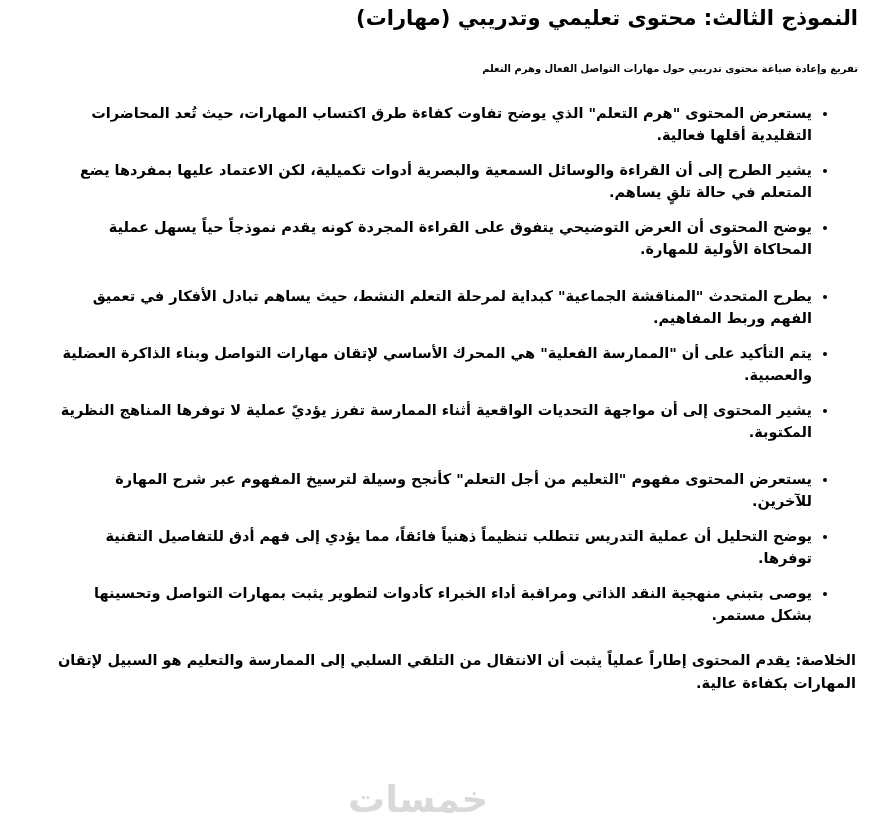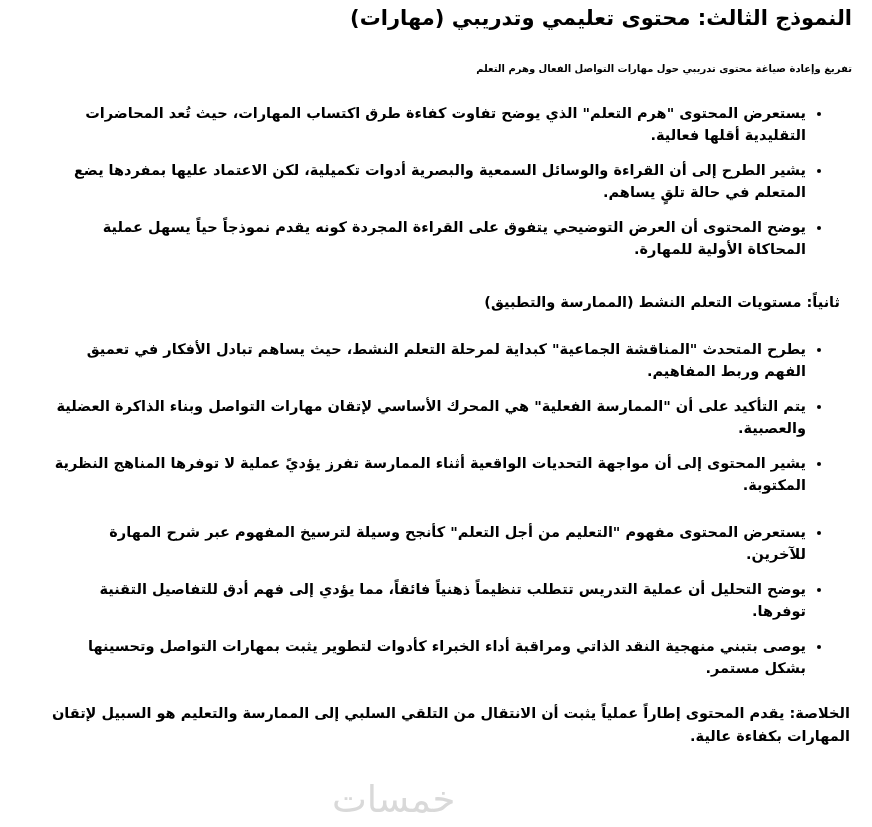--- a/index.html
+++ b/index.html
@@ -12,21 +12,21 @@
     width: 872px;
     height: 827px;
     overflow: hidden;
     background: #ffffff;
     direction: rtl;
     text-align: right;
     font-family: "DejaVu Sans", sans-serif;
     font-weight: bold;
     color: #000000;
     box-sizing: border-box;
-    padding: 5px 20px 0 14px;
+    padding: 5px 14px 0 14px;
     margin-left: 21px;
   }
   .doc-title {
     font-size: 21px;
     line-height: 1.3;
     margin: 0;
     font-weight: bold;
   }
   .subtitle {
     font-size: 10px;
@@ -54,26 +54,26 @@
     margin-bottom: 0;
   }
   .summary {
     font-size: 14.5px;
     line-height: 1.55;
     margin: 23px 2px 0 0;
     padding-left: 6px;
   }
   .watermark {
     position: absolute;
-    left: 332px;
+    left: 348px;
     top: 780px;
     font-size: 37px;
     line-height: 1.1;
     color: #d9d9d9;
-    font-weight: normal;
+    font-weight: bold;
     letter-spacing: 1px;
     direction: rtl;
     user-select: none;
   }
 </style>
 </head>
 <body>
 
 <div class="page">
 
@@ -83,21 +83,20 @@
 
   <section>
     <ul class="bullets">
       <li>يستعرض المحتوى "هرم التعلم" الذي يوضح تفاوت كفاءة طرق اكتساب المهارات، حيث تُعد المحاضرات التقليدية أقلها فعالية.</li>
       <li>يشير الطرح إلى أن القراءة والوسائل السمعية والبصرية أدوات تكميلية، لكن الاعتماد عليها بمفردها يضع المتعلم في حالة تلقٍ يساهم.</li>
       <li>يوضح المحتوى أن العرض التوضيحي يتفوق على القراءة المجردة كونه يقدم نموذجاً حياً يسهل عملية المحاكاة الأولية للمهارة.</li>
     </ul>
   </section>
 
   <section>
-    <h2 class="section-heading">ثانياً: مستويات التعلم النشط (الممارسة والتطبيق)</h2>
     <ul class="bullets">
       <li>يطرح المتحدث "المناقشة الجماعية" كبداية لمرحلة التعلم النشط، حيث يساهم تبادل الأفكار في تعميق الفهم وربط المفاهيم.</li>
       <li>يتم التأكيد على أن "الممارسة الفعلية" هي المحرك الأساسي لإتقان مهارات التواصل وبناء الذاكرة العضلية والعصبية.</li>
       <li>يشير المحتوى إلى أن مواجهة التحديات الواقعية أثناء الممارسة تفرز يؤديً عملية لا توفرها المناهج النظرية المكتوبة.</li>
     </ul>
   </section>
 
   <section>
     <ul class="bullets">
       <li>يستعرض المحتوى مفهوم "التعليم من أجل التعلم" كأنجح وسيلة لترسيخ المفهوم عبر شرح المهارة للآخرين.</li>

